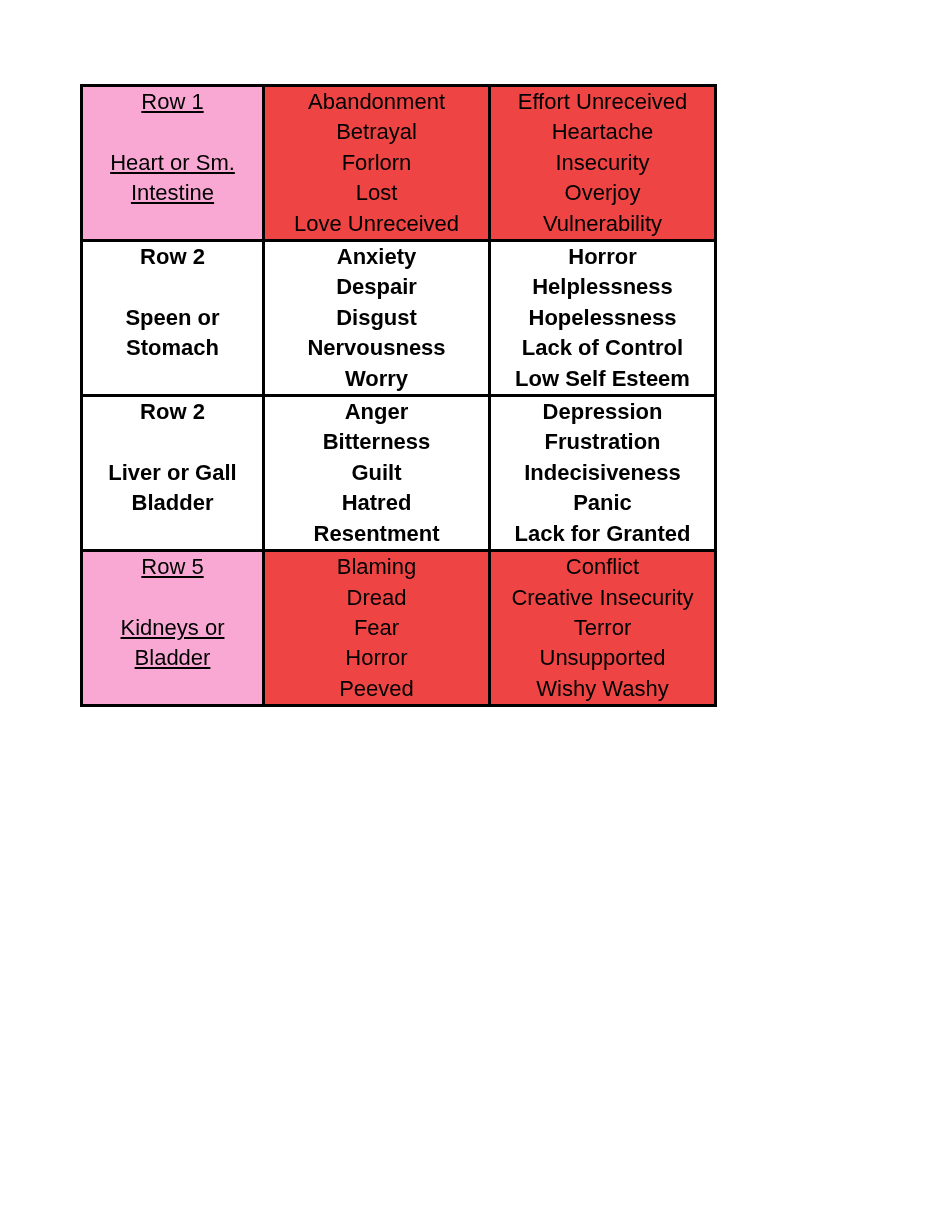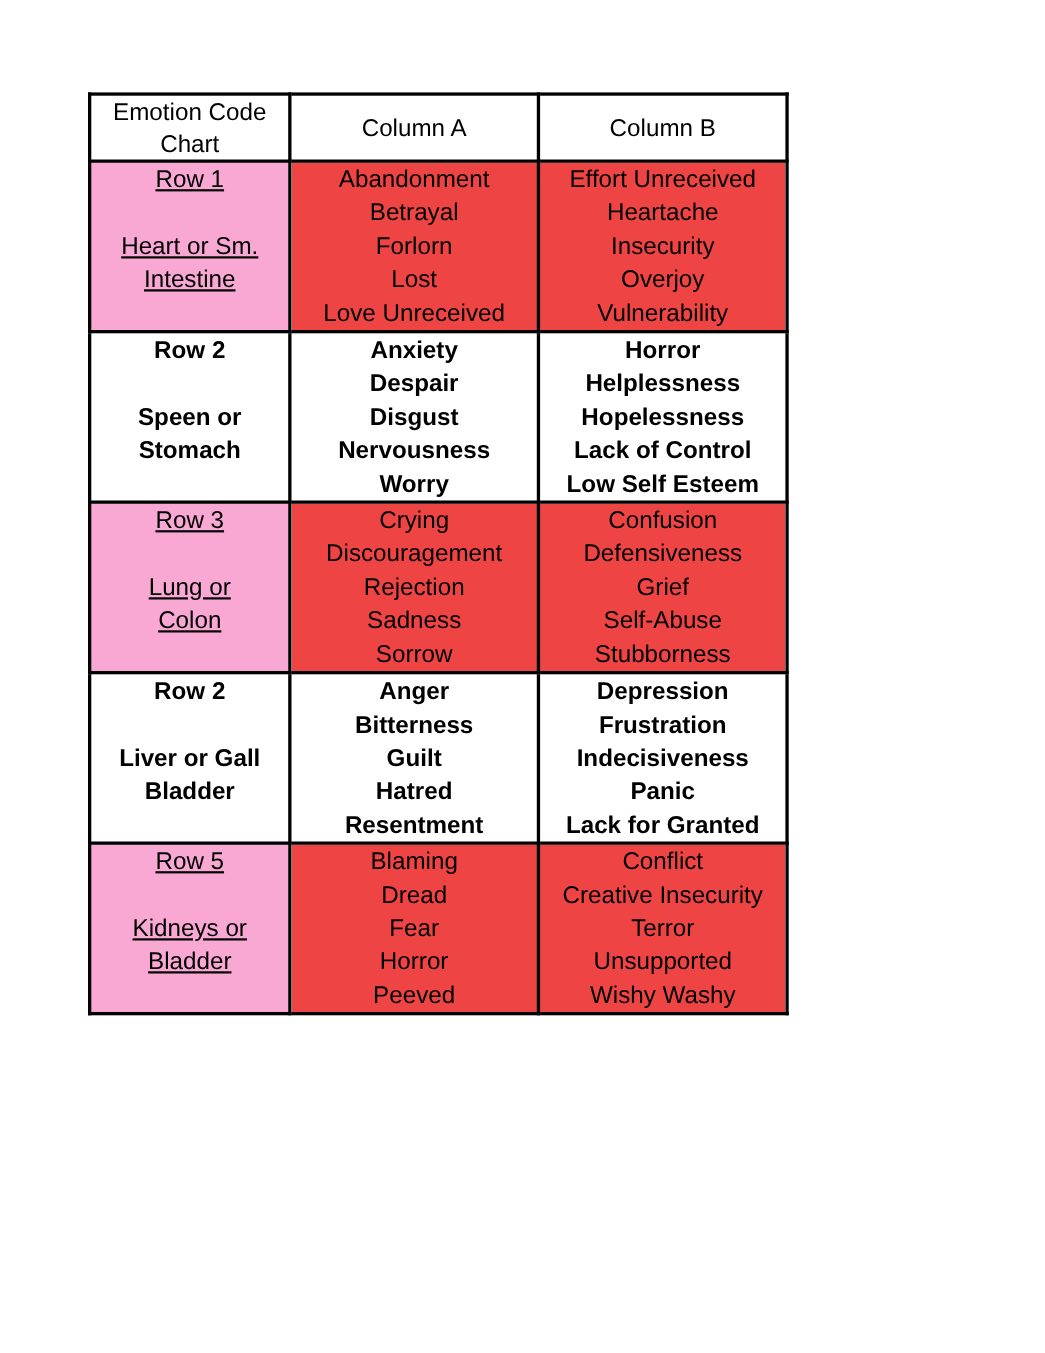--- a/index.html
+++ b/index.html
@@ -57,26 +57,20 @@
 <body>
 
 <div class="page">
   <table class="emotion-chart">
     <colgroup>
       <col class="c0">
         <col class="c1">
         <col class="c2">
     </colgroup>
     <tbody>
-        <tr class="header-row">
-      <th>Emotion Code
-Chart</th>
-      <th>Column A</th>
-      <th>Column B</th>
-    </tr>
 
     <tr class="data-row shaded">
       <td class="row-label">Row 1
 
 Heart or Sm.
 Intestine</td>
       <td class="emotions">Abandonment
 Betrayal
 Forlorn
 Lost
@@ -98,36 +92,20 @@
 Disgust
 Nervousness
 Worry</td>
       <td class="emotions">Horror
 Helplessness
 Hopelessness
 Lack of Control
 Low Self Esteem</td>
     </tr>
 
-    <tr class="data-row shaded">
-      <td class="row-label">Row 3
-
-Lung or
-Colon</td>
-      <td class="emotions">Crying
-Discouragement
-Rejection
-Sadness
-Sorrow</td>
-      <td class="emotions">Confusion
-Defensiveness
-Grief
-Self-Abuse
-Stubborness</td>
-    </tr>
 
     <tr class="data-row plain">
       <td class="row-label">Row 2
 
 Liver or Gall
 Bladder</td>
       <td class="emotions">Anger
 Bitterness
 Guilt
 Hatred

